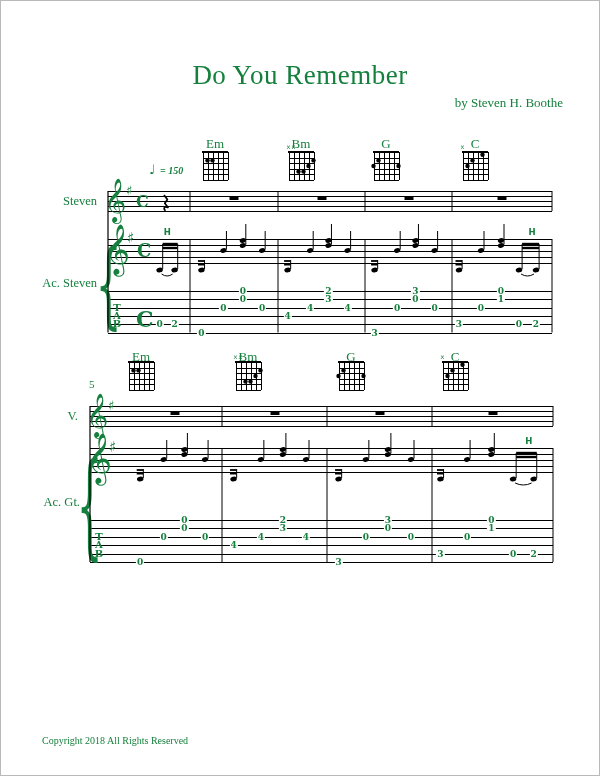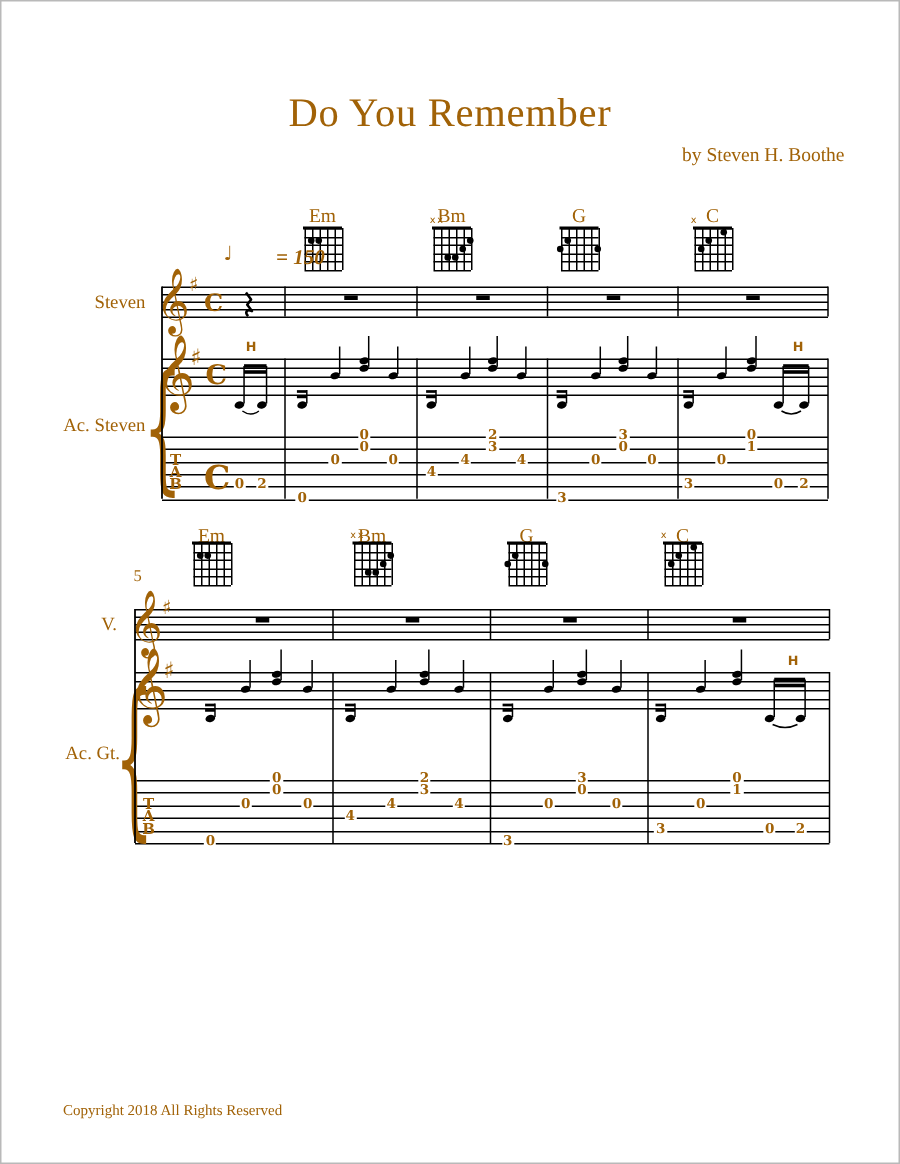--- a/index.html
+++ b/index.html
@@ -1,20 +1,20 @@
 <!DOCTYPE html>
 <html><head>
 <meta charset="utf-8">
 <style>
   html,body{margin:0;padding:0;background:#e8e8e8;}
   .page{
     position:relative;width:600px;height:776px;background:#ffffff;
     margin:0 auto;overflow:hidden;
     box-shadow:inset 0 0 0 1px #b9b9b9;
-    font-family:"Liberation Serif", serif;color:#a16207;
+    font-family:"Liberation Serif", serif;color:#15803d;
   }
   .abs{position:absolute;}
   .title{width:100%;text-align:center;top:60px;font-size:27px;letter-spacing:0.5px;}
   .byline{right:37px;top:95px;font-size:13px;}
   .copyright{left:42px;top:735px;font-size:10px;}
   .sline{position:absolute;height:1px;background:#000;}
   .tabnum{
     position:absolute;transform:translate(-50%,-50%);
     font-family:"DejaVu Serif", serif;font-weight:bold;font-size:9px;
     background:#fff;padding:0 1px;line-height:1;z-index:4;
@@ -22,21 +22,21 @@
   .chordname{position:absolute;transform:translateX(-50%);font-size:13px;}
   .mutedx{position:absolute;transform:translate(-50%,-100%);font-size:6.5px;font-family:"DejaVu Sans",sans-serif;line-height:1;}
   .glyph{position:absolute;font-family:"DejaVu Sans",sans-serif;line-height:1;}
   .timesig{position:absolute;font-family:"DejaVu Serif",serif;font-weight:bold;}
   .plabel{position:absolute;transform:translateX(-100%);font-size:12.5px;white-space:nowrap;}
   .hmark{position:absolute;transform:translateX(-50%);font-family:"DejaVu Sans",sans-serif;font-weight:bold;font-size:8.5px;}
   .tabletter{position:absolute;transform:translate(-50%,-50%);font-family:"DejaVu Serif",serif;font-weight:bold;font-size:10px;line-height:1;}
   .brace{position:absolute;font-family:"DejaVu Serif",serif;font-size:55px;line-height:1;transform-origin:center center;}
   .wrest{position:absolute;background:#000;width:9px;height:3.4px;transform:translateX(-50%);}
   .tempo-note{position:absolute;font-family:"DejaVu Sans",sans-serif;font-size:13px;line-height:1;}
-  .tempo-text{position:absolute;font-size:14px;font-style:italic;font-weight:bold;margin-left:24px;}
+  .tempo-text{position:absolute;font-size:10px;font-style:italic;font-weight:bold;}
   .mnum{position:absolute;font-size:11px;}
   svg.overlay{position:absolute;left:0;top:0;z-index:3;pointer-events:none;}
 </style>
 </head>
 <body>
 
 <div class="page">
   <div class="abs title">Do You Remember</div>
   <div class="abs byline">by Steven H. Boothe</div>
   <div class="abs copyright">Copyright 2018 All Rights Reserved</div>

